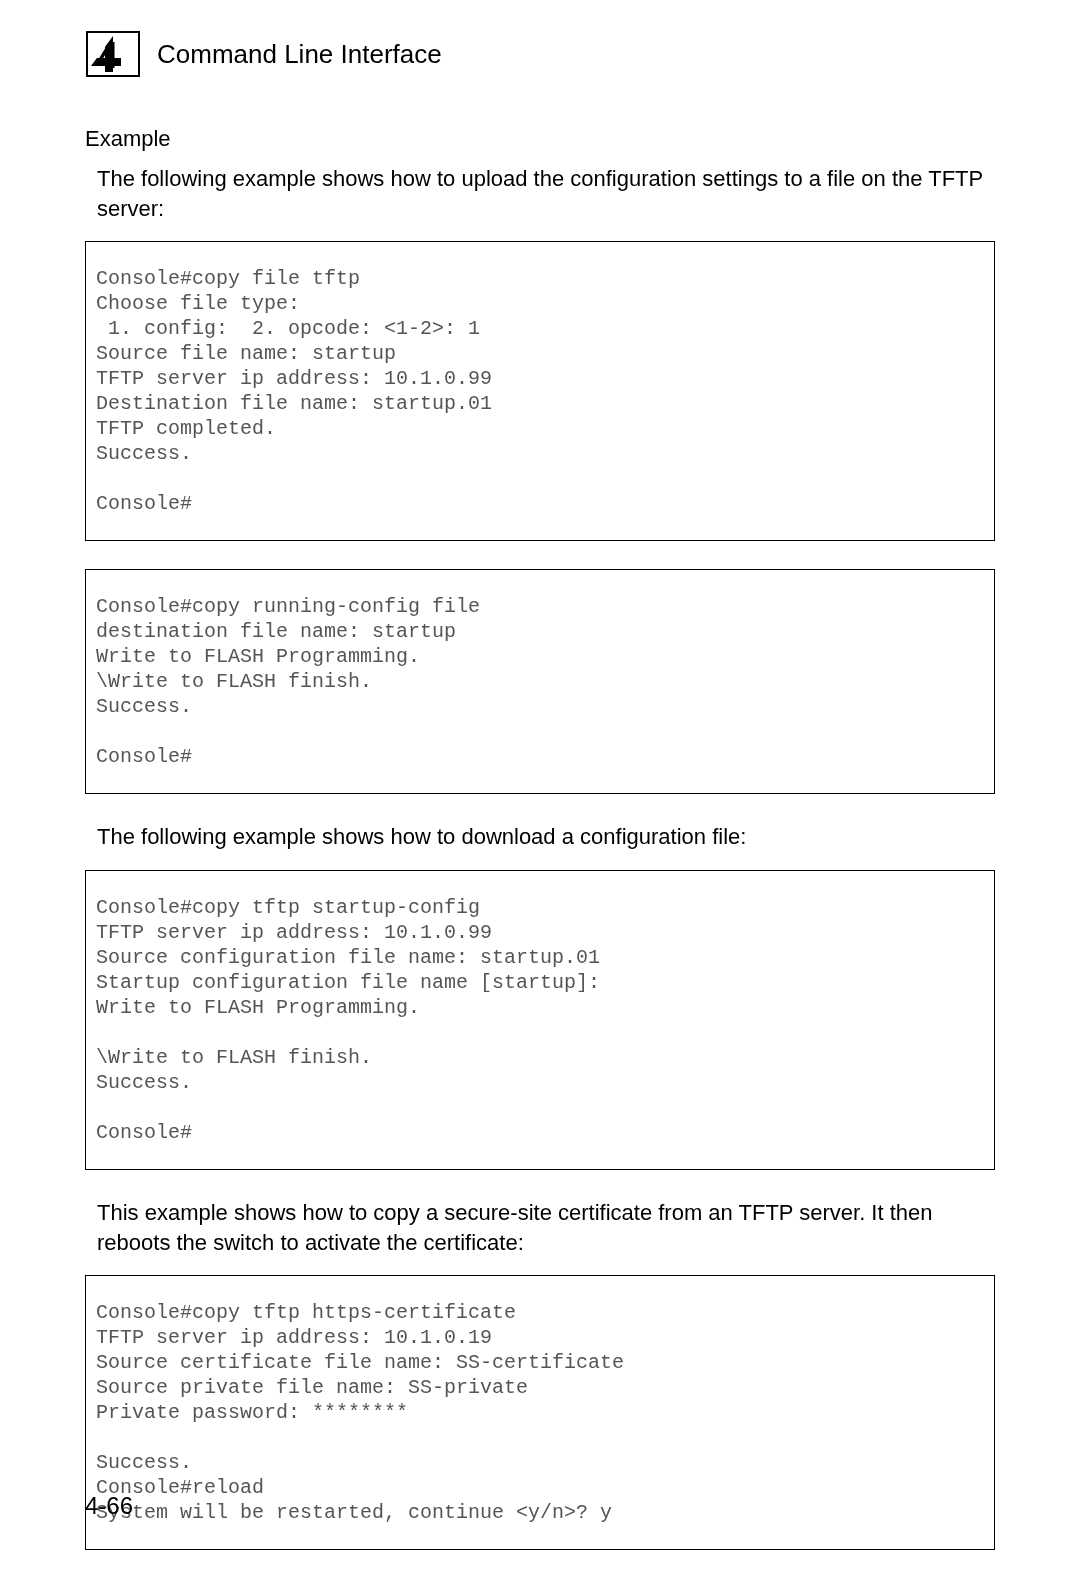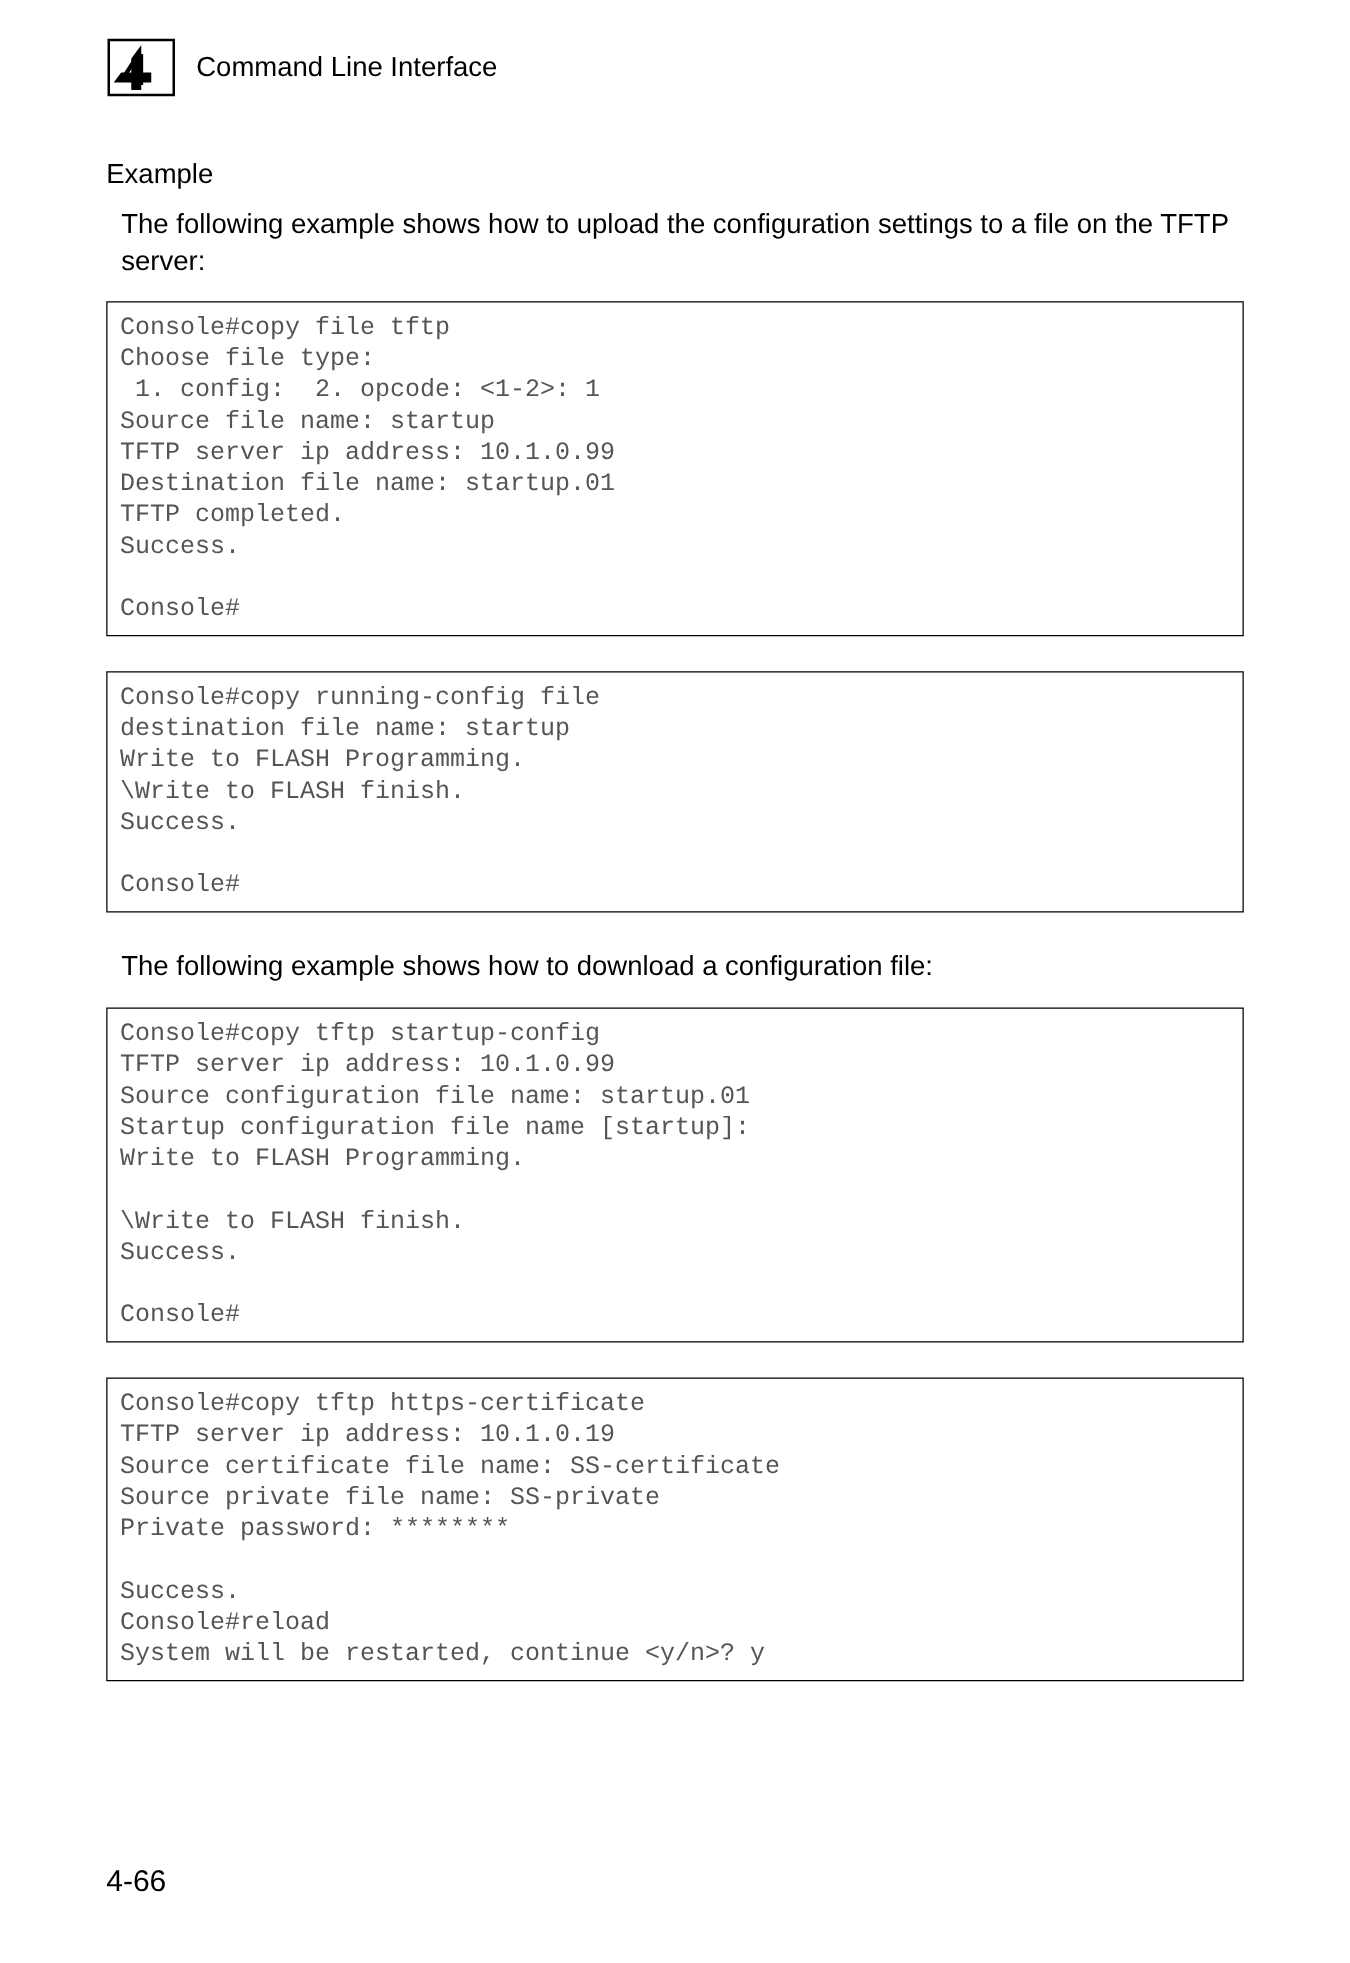--- a/index.html
+++ b/index.html
@@ -25,39 +25,39 @@
       height: 48px;
       position: relative;
       flex-shrink: 0;
     }
     .chapter-icon svg {
       width: 56px;
       height: 48px;
       display: block;
     }
     .header-title {
-      font-size: 22px;
+      font-size: 26px;
       color: #000;
       font-weight: 400;
     }
     .section-heading {
       font-size: 22px;
       font-weight: normal;
       color: #000;
       margin: 0 0 12px 0;
     }
     .body-text {
       font-size: 22px;
       color: #000;
       line-height: 1.35;
       margin: 0 0 18px 12px;
     }
     .code-block {
       border: 1px solid #000;
-      padding: 8px 10px;
+      padding: 24px 10px;
       font-family: "Courier New", Courier, monospace;
       font-size: 20px;
       color: #555;
       white-space: pre;
       line-height: 1.25;
       margin: 0 0 28px 0;
       overflow: hidden;
     }
     .page-num {
       position: absolute;
@@ -116,20 +116,21 @@
 TFTP server ip address: 10.1.0.99
 Source configuration file name: startup.01
 Startup configuration file name [startup]:
 Write to FLASH Programming.
 
 \Write to FLASH finish.
 Success.
 
 Console#</div>
 
+  <p class="body-text">This example shows how to copy a secure-site certificate from an TFTP server. It then reboots the switch to activate the certificate:</p>
   <div class="code-block">Console#copy tftp https-certificate
 TFTP server ip address: 10.1.0.19
 Source certificate file name: SS-certificate
 Source private file name: SS-private
 Private password: ********
 
 Success.
 Console#reload
 System will be restarted, continue &lt;y/n&gt;? y</div>
 </div>

